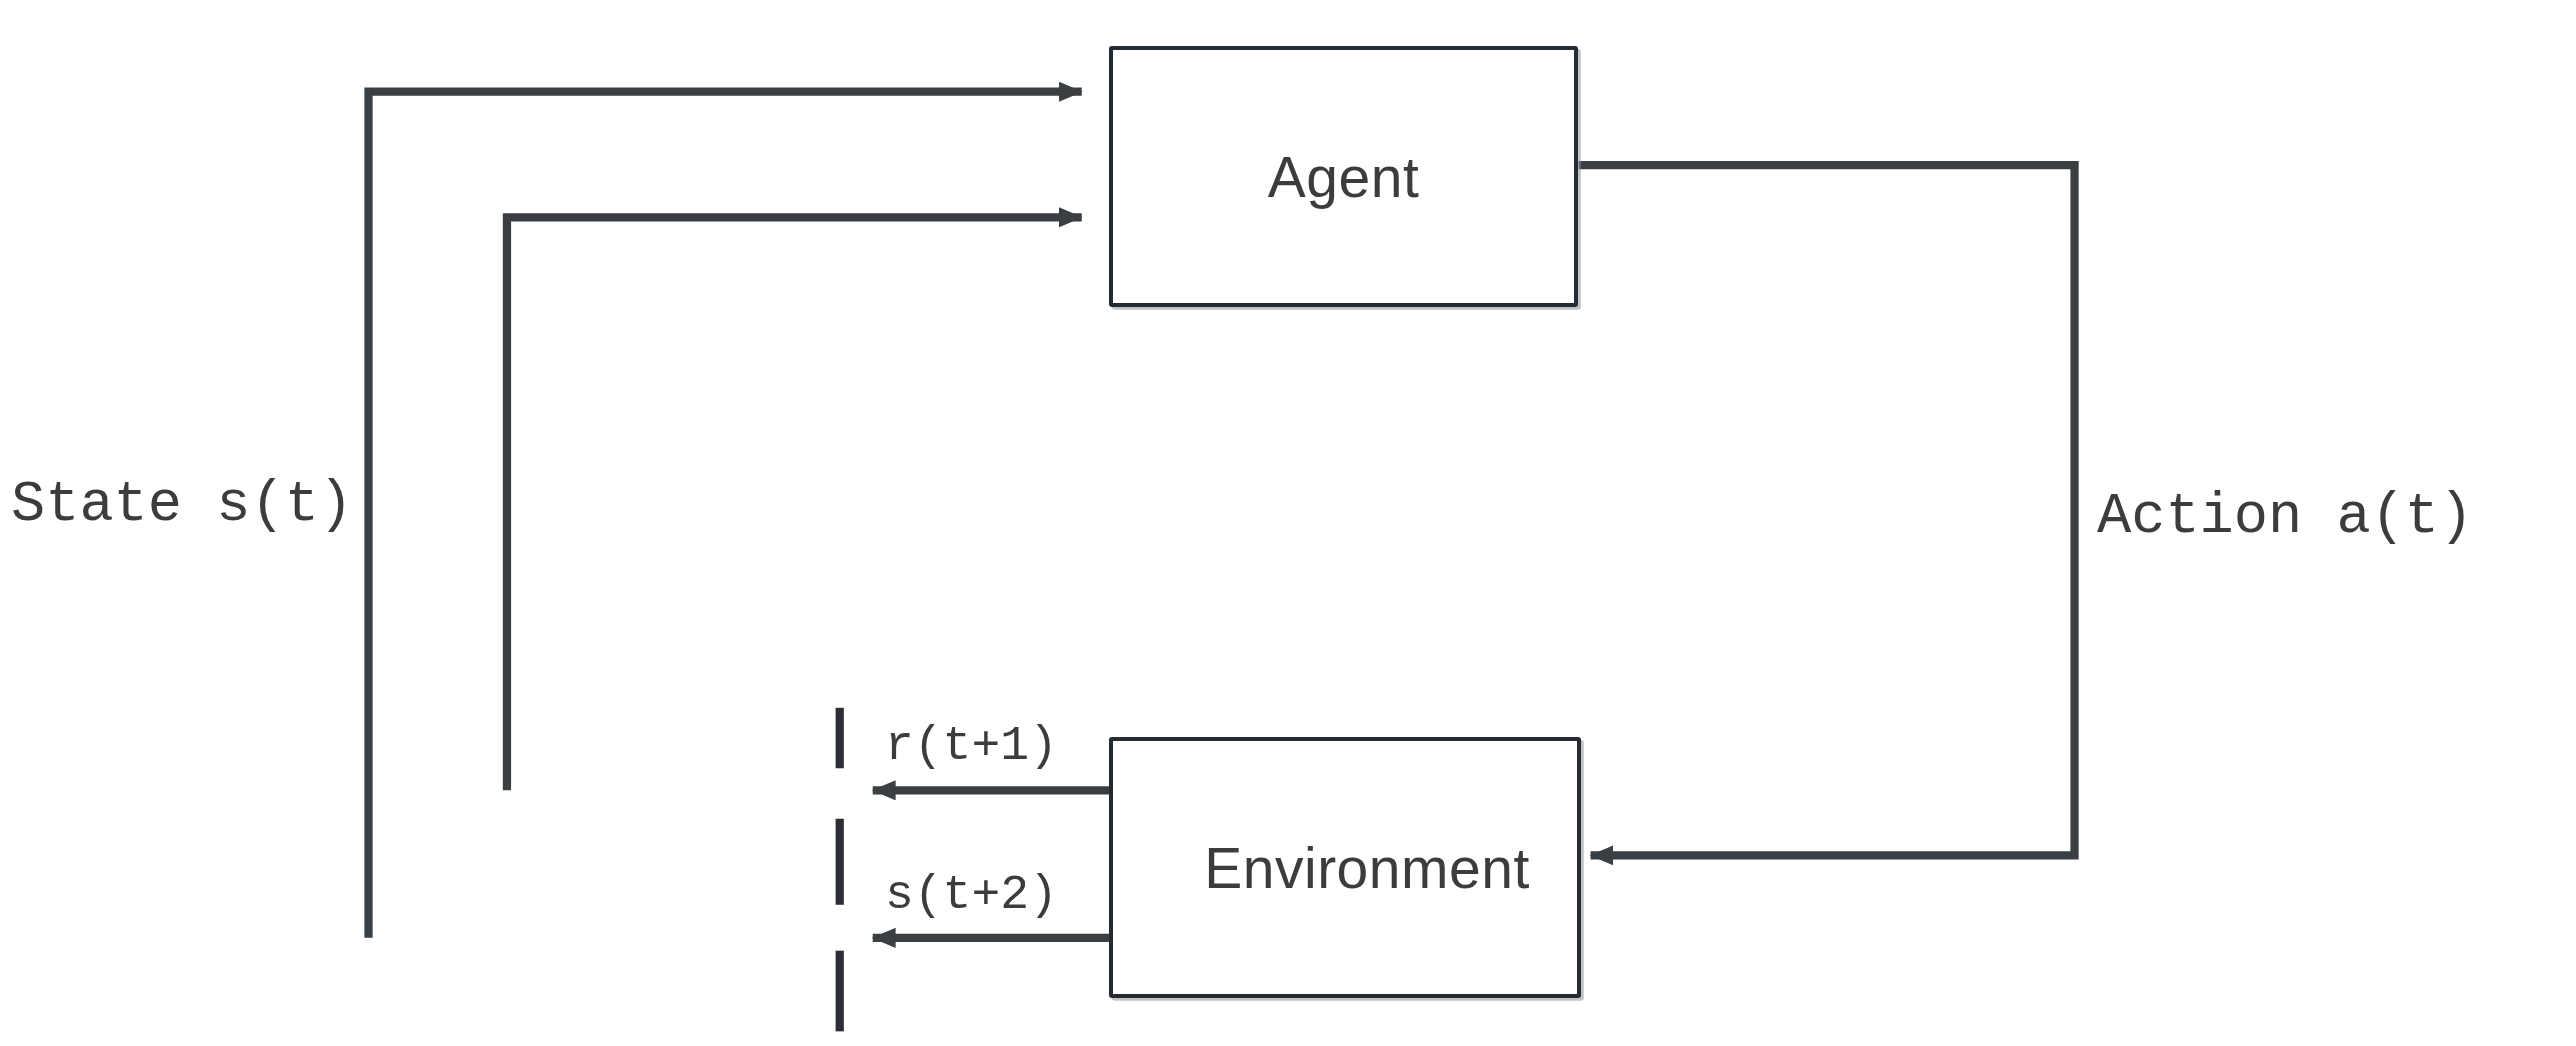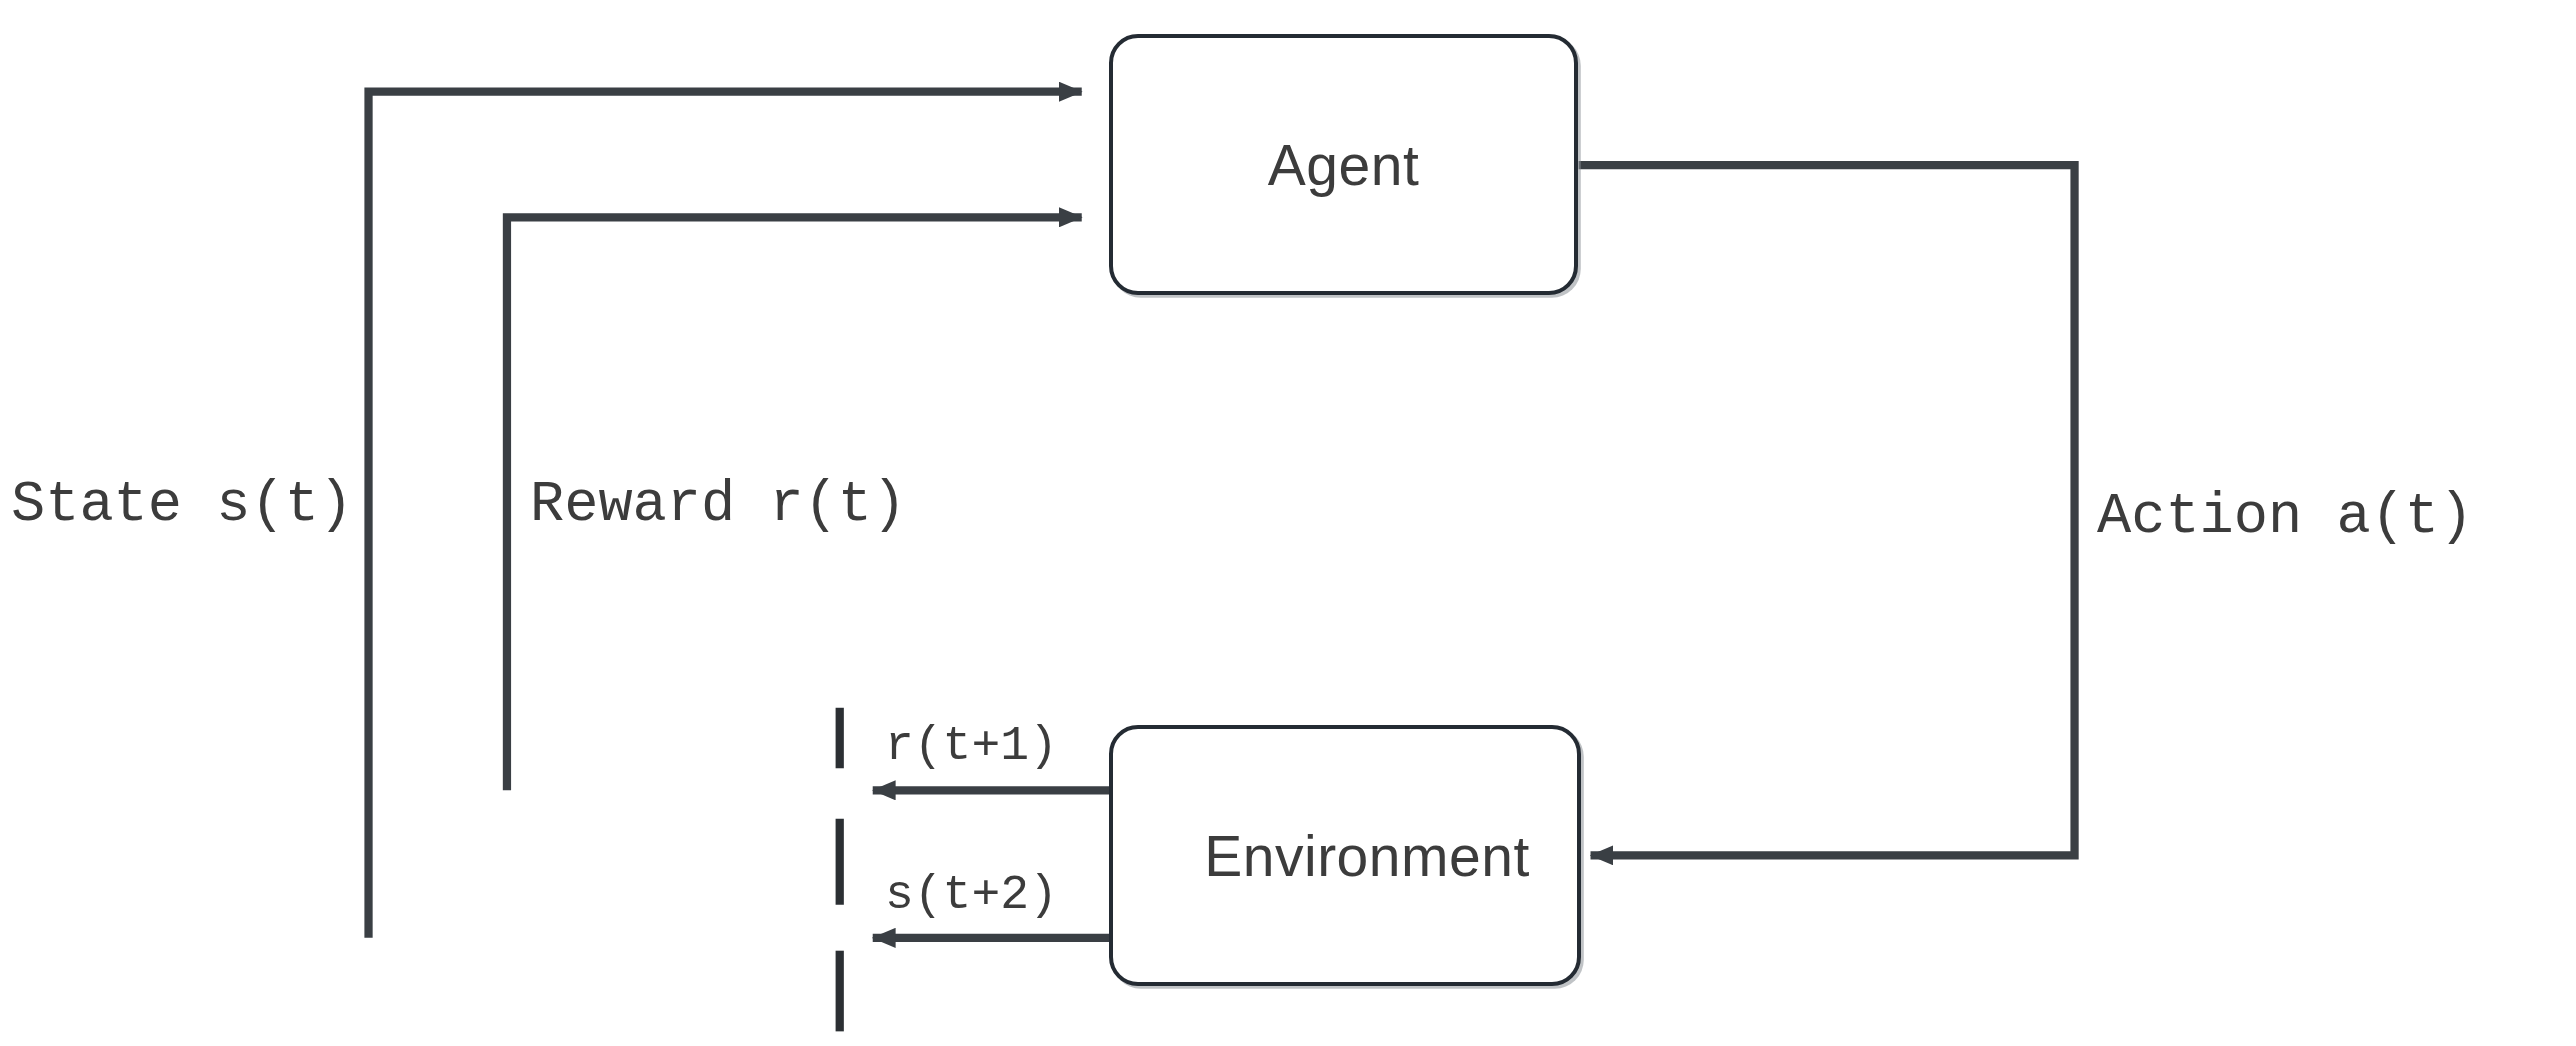--- a/index.html
+++ b/index.html
@@ -20,26 +20,27 @@
     position: absolute;
     left: 0;
     top: 0;
     width: 2576px;
     height: 1047px;
   }
   .node-box {
     position: absolute;
     box-sizing: border-box;
     border: 4.6px solid #242b33;
-    border-radius: 29px;
+    border-radius: 3px;
     background: #ffffff;
     display: flex;
     align-items: center;
     justify-content: center;
     box-shadow: 2.8px 2.8px 0 rgba(140,146,152,0.55);
+    margin-top: 12px;
   }
   .node-label {
     font-size: 57px;
     color: #3c3c3c;
     letter-spacing: 0.5px;
     white-space: nowrap;
     font-family: "Liberation Sans", "DejaVu Sans", sans-serif;
   }
   .edge-label {
     position: absolute;
@@ -91,21 +92,20 @@
   <div class="node-box" style="left:1109px; top:34px; width:469px; height:261px;">
     <span class="node-label">Agent</span>
   </div>
 
   <div class="node-box" style="left:1109px; top:725px; width:472px; height:261px;padding-left:44px;">
     <span class="node-label">Environment</span>
   </div>
 
   <div class="edge-label" style="left:11px; top:477px;">State s(t)</div>
 
-  <div class="edge-label" style="left:530px; top:477px;">Reward r(t)</div>
 
   <div class="edge-label" style="left:2097px; top:477px;margin-top:12px;">Action a(t)</div>
 
   <div class="edge-label small" style="left:885px; top:722px;">r(t+1)</div>
 
   <div class="edge-label small" style="left:885px; top:871px;">s(t+2)</div>
 
 </div>
 
 

